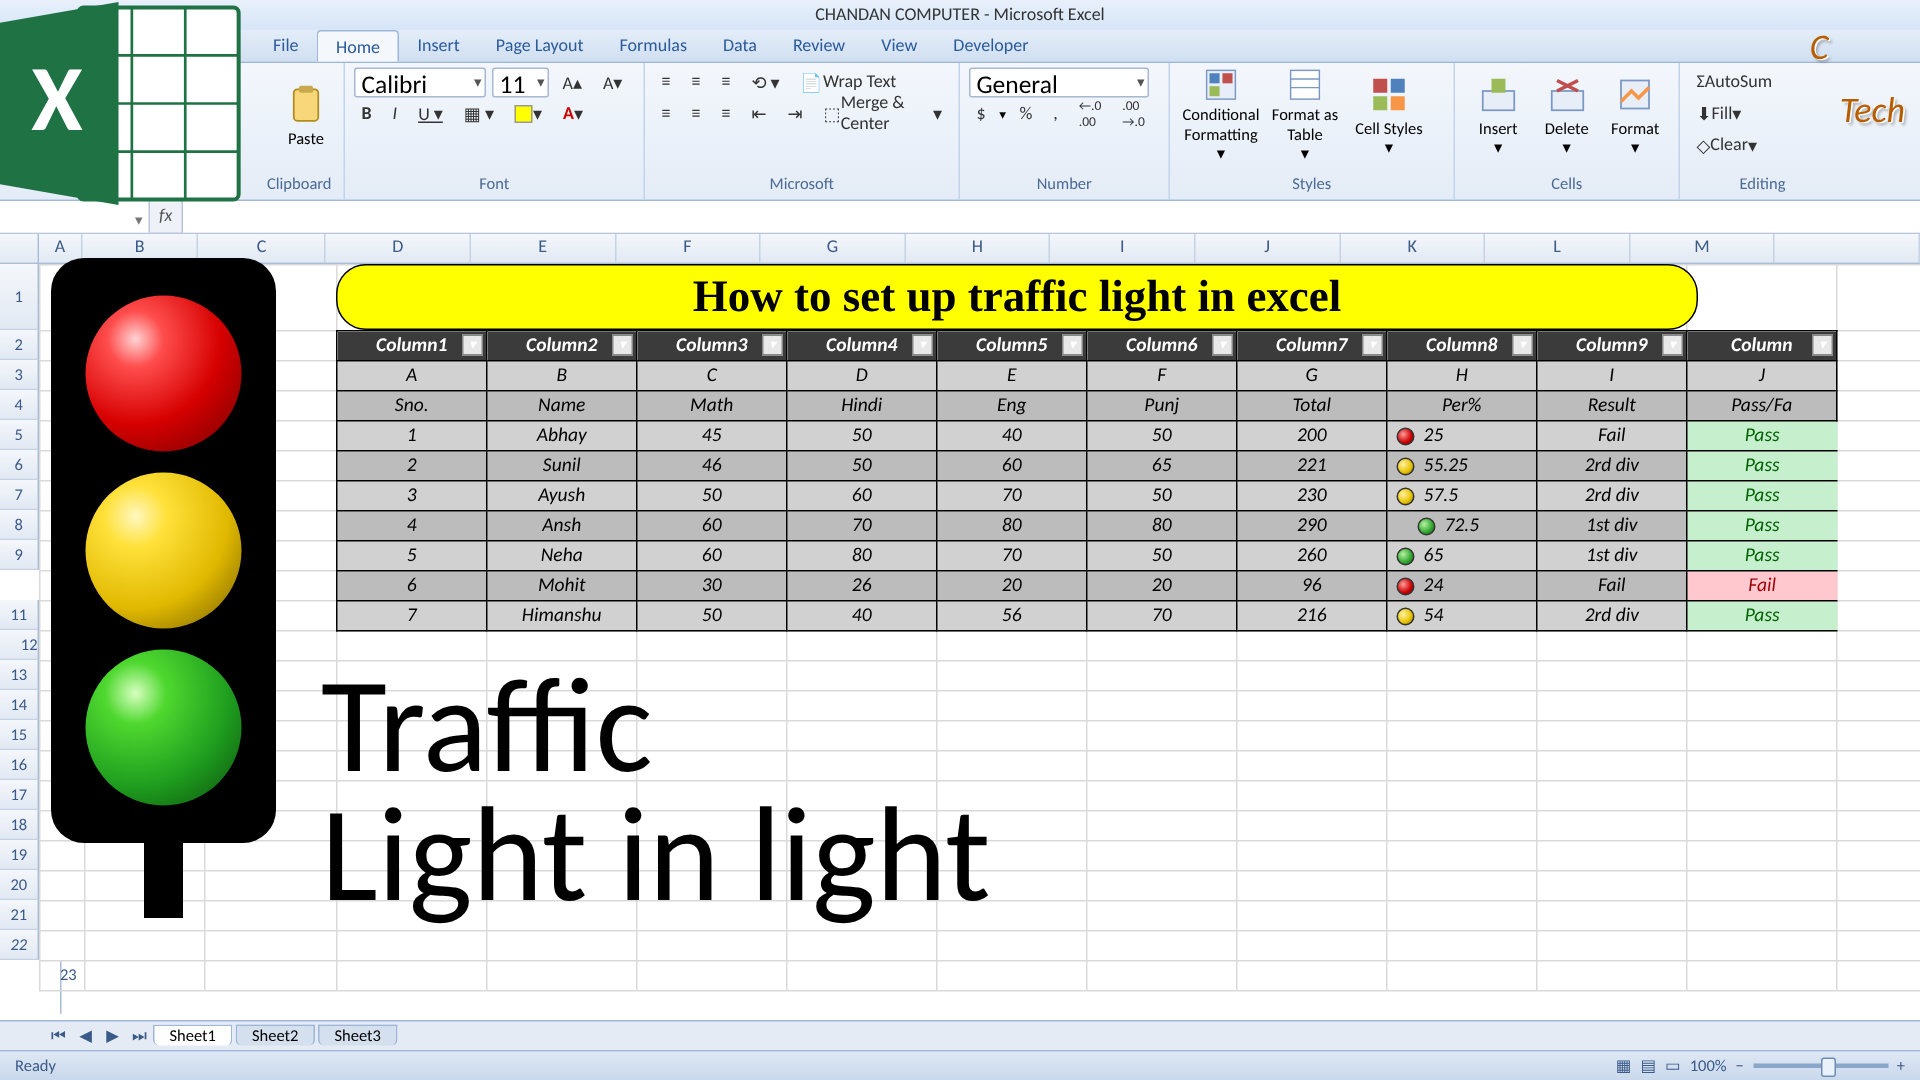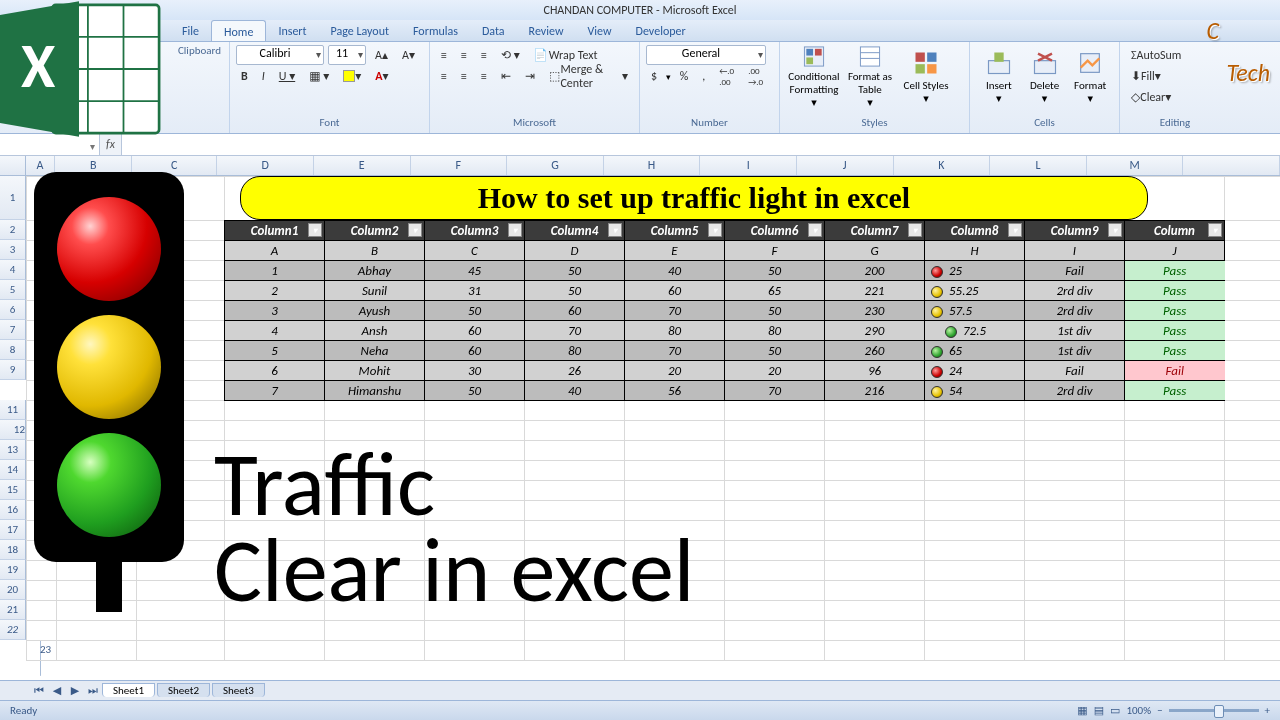--- a/index.html
+++ b/index.html
@@ -12,21 +12,21 @@
   .ribbon-tabs { height: 22px; background: linear-gradient(#e4edf9,#d0dff1); display: flex; padding-left: 170px; border-bottom: 1px solid #9db6d9; }
   .ribbon-tab { padding: 0 12px; line-height: 22px; font-size: 12px; color: #2b5b9b; cursor: pointer; }
   .ribbon-tab.active { background: #f4f8fc; border: 1px solid #9db6d9; border-bottom: none; border-radius: 3px 3px 0 0; }
   
   
   .ribbon { height: 92px; background: linear-gradient(#f3f7fc,#e4ecf7); border-bottom: 1px solid #9db6d9; display: flex; padding-left: 170px; }
   .group { border-right: 1px solid #c2d4ec; padding: 2px 6px; display: flex; flex-direction: column; justify-content: space-between; }
   .group-label { text-align: center; font-size: 11px; color: #4b6a94; padding-bottom: 2px; }
   .ctrl-row { display: flex; align-items: center; gap: 4px; margin: 1px 0; }
   .ctrl { height: 20px; padding: 0 4px; display: inline-flex; align-items: center; justify-content: center; border: 1px solid transparent; border-radius: 2px; font-size: 12px; color: #333; cursor: pointer; }
-  .sel { background: #fff; border: 1px solid #a7b8d0; border-radius: 2px; height: 20px; padding: 0 14px 0 4px; font-size: 12px; position: relative; text-align: center; }
+  .sel { background: #fff; border: 1px solid #a7b8d0; border-radius: 2px; height: 20px; padding: 0 14px 0 4px; font-size: 17px; position: relative; }
   .sel::after { content: "▾"; position: absolute; right: 2px; top: 2px; font-size: 10px; color: #555; }
   .big-btn { display: flex; flex-direction: column; align-items: center; justify-content: center; width: 56px; height: 66px; font-size: 11px; text-align: center; border: 1px solid transparent; border-radius: 3px; cursor: pointer; }
   .big-icon { width: 28px; height: 28px; margin-bottom: 2px; }
   
   
   .formula-bar { height: 22px; display: flex; align-items: stretch; border-bottom: 1px solid #b7c6dc; background: #eef2f8; }
   .name-box { width: 100px; border-right: 1px solid #b7c6dc; background: #fff; padding: 0 16px 0 6px; position: relative; font-size: 12px; line-height: 20px; }
   .name-box::after { content: "▾"; position: absolute; right: 4px; top: 3px; font-size: 10px; color: #777; }
   .fx { width: 22px; text-align: center; line-height: 20px; font-style: italic; color: #555; border-right: 1px solid #b7c6dc; }
   .formula-input { flex: 1; background: #fff; line-height: 20px; padding-left: 6px; }
@@ -98,20 +98,27 @@
     <div class="ribbon-tab">Page Layout</div>
     <div class="ribbon-tab">Formulas</div>
     <div class="ribbon-tab">Data</div>
     <div class="ribbon-tab">Review</div>
     <div class="ribbon-tab">View</div>
     <div class="ribbon-tab">Developer</div>
   </div>
 
 <div class="ribbon">
   <div class="group" style="width:60px;">
+    <div class="big-btn">
+      <svg class="big-icon" viewBox="0 0 24 24">
+          <rect x="5" y="3" width="14" height="18" rx="2" fill="#f7d77a" stroke="#b38c1e"></rect>
+          <rect x="8" y="1" width="8" height="4" rx="1" fill="#c9a94b"></rect>
+        </svg>
+      Paste
+    </div>
     <div class="group-label">Clipboard</div>
   </div>
   <div class="group" style="width:200px;">
     <div>
       <div class="ctrl-row">
         <span class="sel" style="width:88px;">Calibri</span>
         <span class="sel" style="width:38px;">11</span>
         <span class="ctrl">A▴</span>
         <span class="ctrl">A▾</span>
       </div>
@@ -321,21 +328,21 @@
           <div class="gl-h" style="top: 344px;"></div>
           <div class="gl-h" style="top: 364px;"></div>
           <div class="gl-h" style="top: 384px;"></div>
           <div class="gl-h" style="top: 404px;"></div>
           <div class="gl-h" style="top: 424px;"></div>
           <div class="gl-h" style="top: 444px;"></div>
           <div class="gl-h" style="top: 464px;"></div>
           <div class="gl-h" style="top: 484px;"></div>
         </div>
 
-      <div class="banner" id="banner" style="left: 214px; top: 0px; width: 908px; height: 44px; border-radius: 20px;">How to set up traffic light in excel</div>
+      <div class="banner" id="banner" style="left: 198px; top: 0px; width: 908px; height: 44px; border-radius: 20px;">How to set up traffic light in excel</div>
 
       <table class="tbl" id="data-table" style="left: 198px; top: 44px;">
           <thead>
             <tr>
               <th style="width:100px">Column1<span class="fbtn">▾</span></th>
               <th style="width:100px">Column2<span class="fbtn">▾</span></th>
               <th style="width:100px">Column3<span class="fbtn">▾</span></th>
               <th style="width:100px">Column4<span class="fbtn">▾</span></th>
               <th style="width:100px">Column5<span class="fbtn">▾</span></th>
               <th style="width:100px">Column6<span class="fbtn">▾</span></th>
@@ -352,35 +359,47 @@
               <td>C</td>
               <td>D</td>
               <td>E</td>
               <td>F</td>
               <td>G</td>
               <td>H</td>
               <td>I</td>
               <td>J</td>
             </tr>
             <tr>
+              <td>Sno.</td>
+              <td>Name</td>
+              <td>Math</td>
+              <td>Hindi</td>
+              <td>Eng</td>
+              <td>Punj</td>
+              <td>Total</td>
+              <td>Per%</td>
+              <td>Result</td>
+              <td>Pass/Fa</td>
+            </tr>
+            <tr>
               <td>1</td>
               <td>Abhay</td>
               <td>45</td>
               <td>50</td>
               <td>40</td>
               <td>50</td>
               <td>200</td>
               <td style="text-align:left;padding-left:6px;"><span class="light lr"></span>25</td>
               <td>Fail</td>
               <td class="pass">Pass</td>
             </tr>
             <tr>
               <td>2</td>
               <td>Sunil</td>
-              <td>31</td>
+              <td>46</td>
               <td>50</td>
               <td>60</td>
               <td>65</td>
               <td>221</td>
               <td style="text-align:left;padding-left:6px;"><span class="light ly"></span>55.25</td>
               <td>2rd div</td>
               <td class="pass">Pass</td>
             </tr>
             <tr>
               <td>3</td>
@@ -485,13 +504,13 @@
 </div>
 <div class="ctech"><span>C</span><br><span style="margin-left:20px;">Tech</span></div>
 <div class="traffic">
   <div class="tl-body">
     <div class="tl-lamp tl-red"></div>
     <div class="tl-lamp tl-yellow"></div>
     <div class="tl-lamp tl-green"></div>
   </div>
 </div>
 <div class="big-text">Traffic
-Clear in excel</div>
+Light in light</div>
 
 </body></html>

